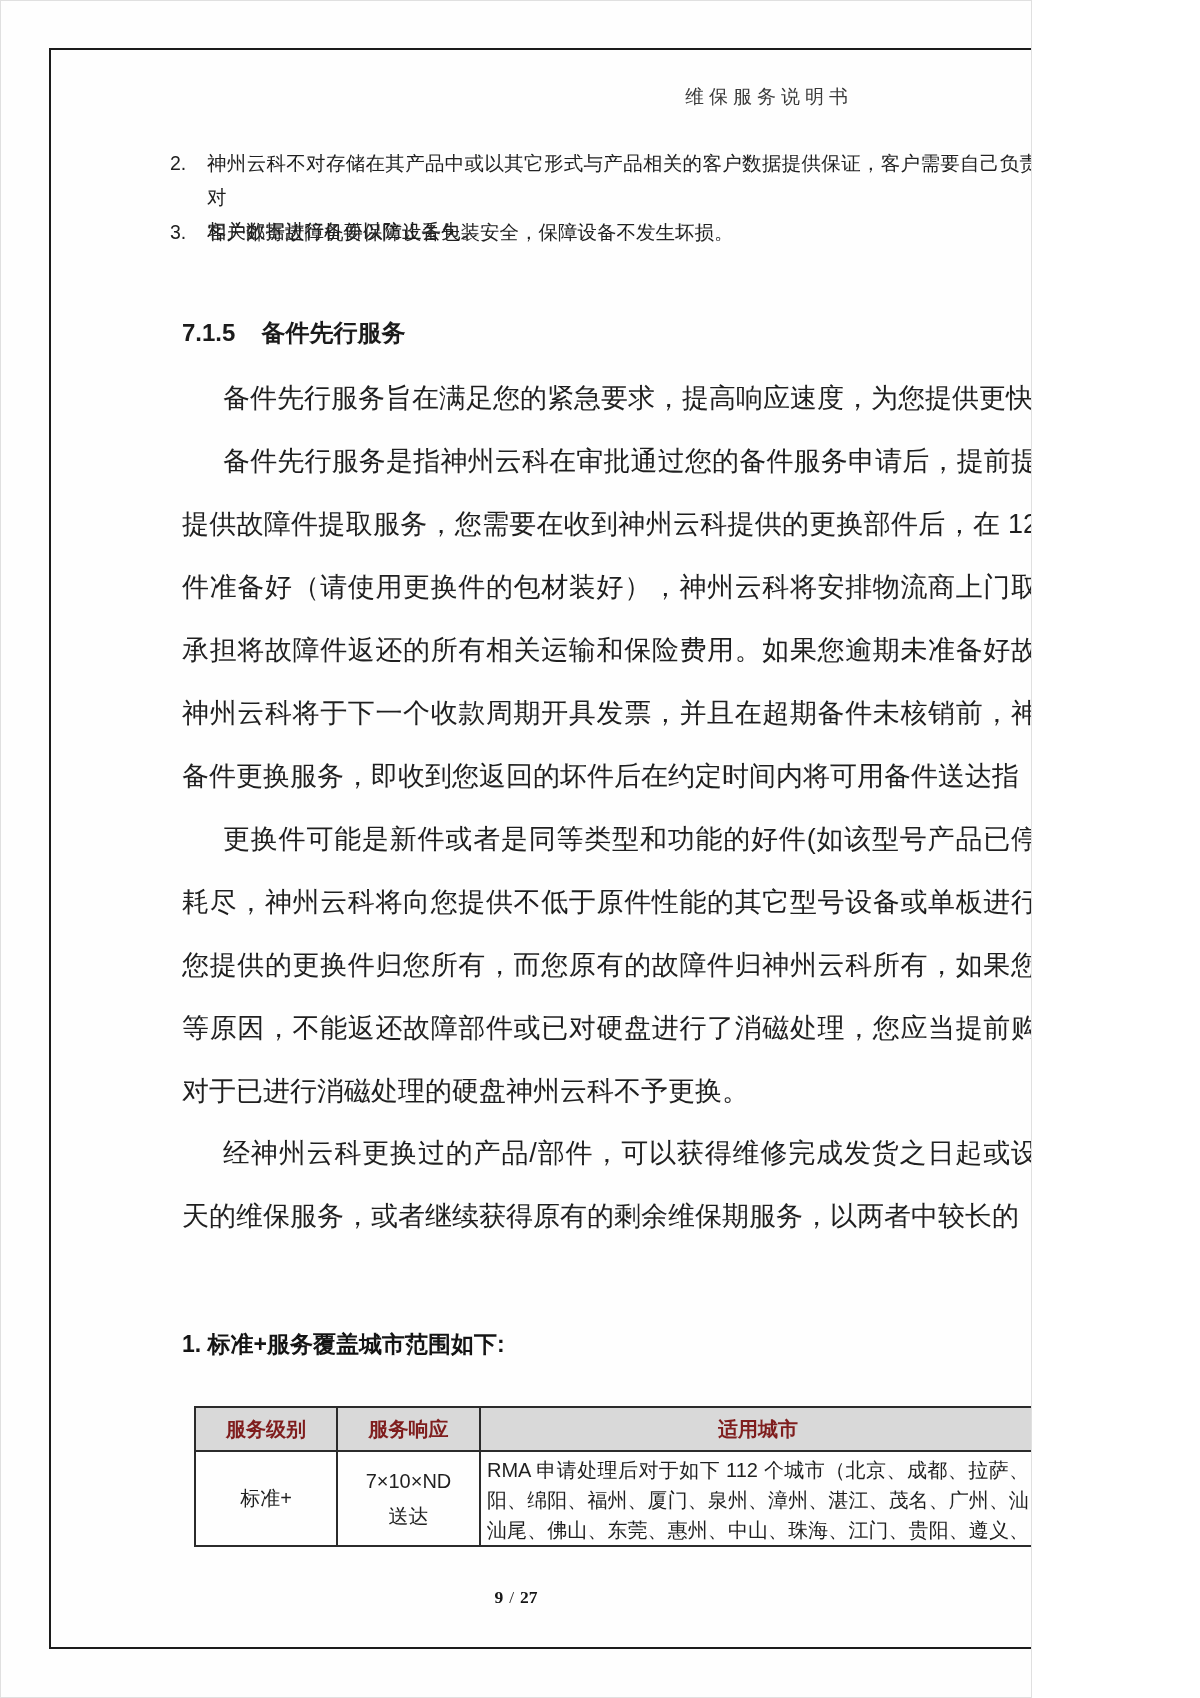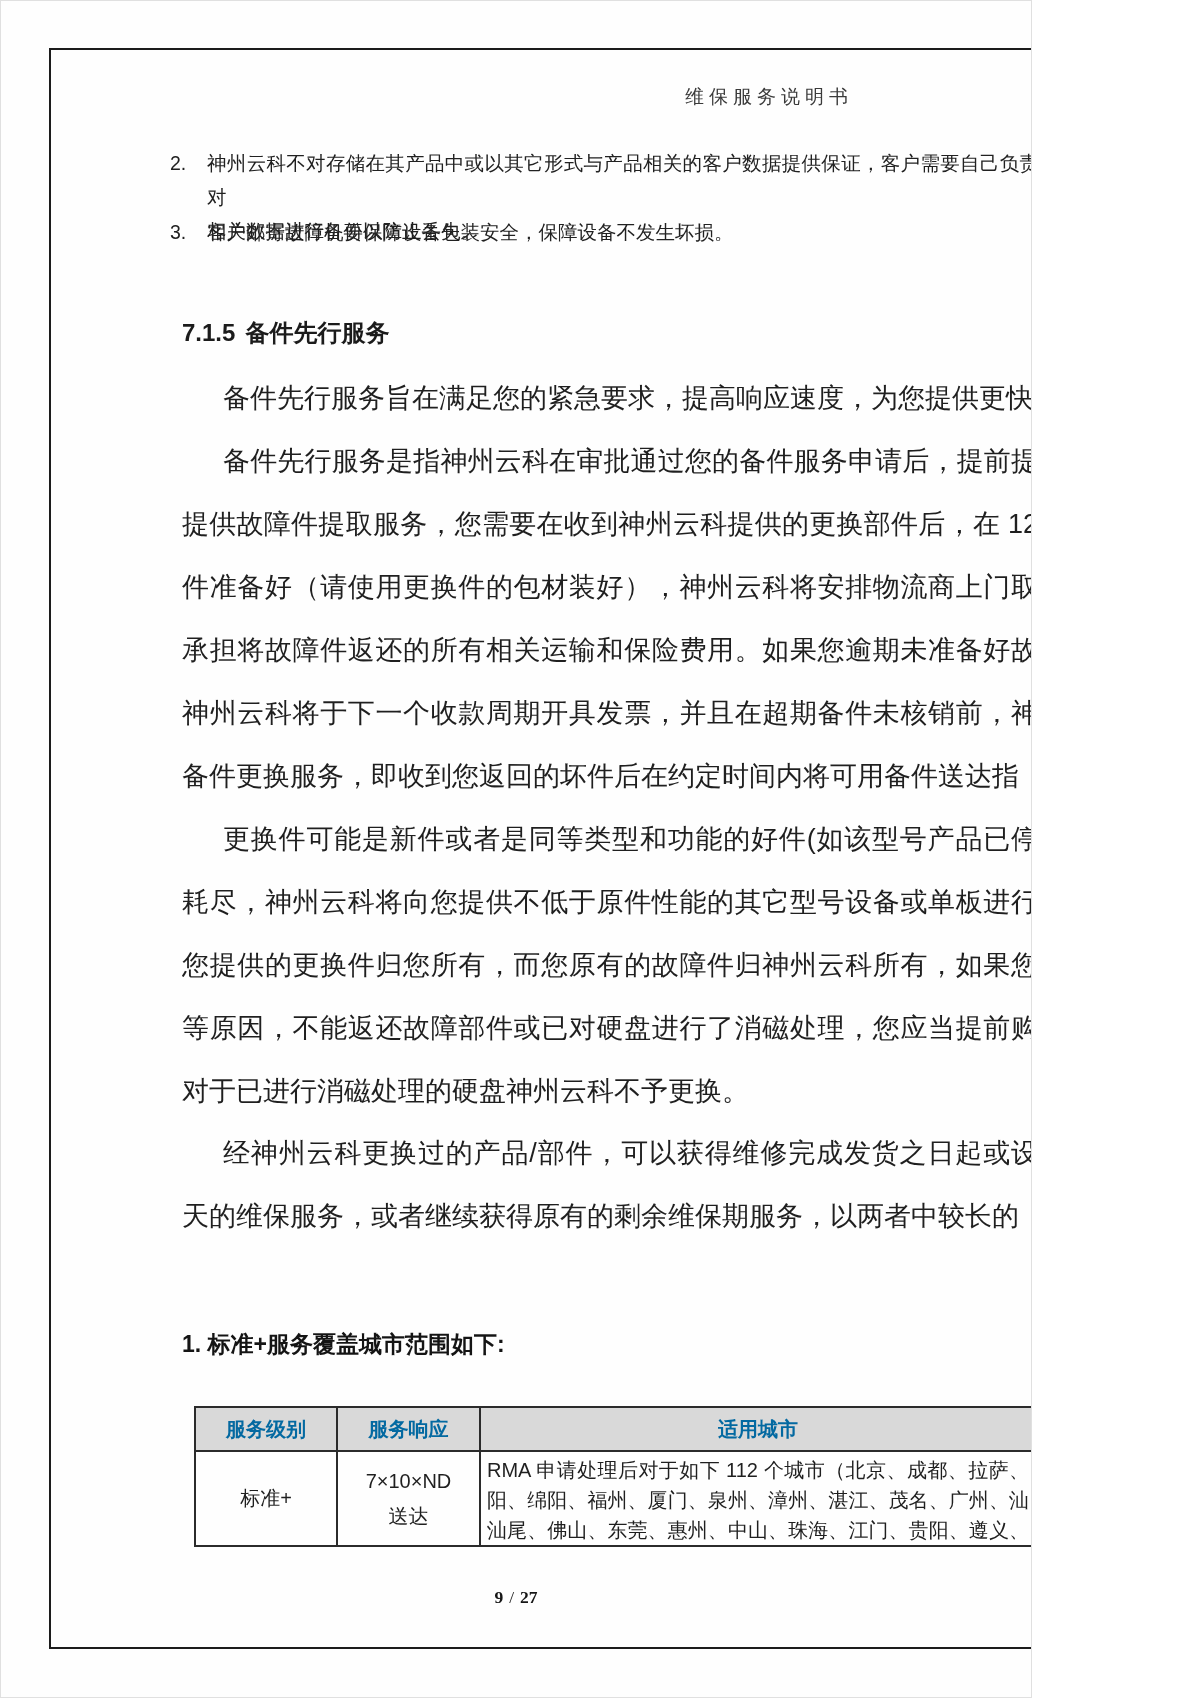--- a/index.html
+++ b/index.html
@@ -20,36 +20,36 @@
   
   .list-item{position:absolute;left:169px;width:869px;display:flex;
     font-size:19.5px;line-height:34px;}
   .list-item .marker{width:37px;flex:0 0 37px;}
   .list-item .li-text{flex:1;}
   .li-line{text-align:left;}
   .li-line.fill{text-align:justify;text-align-last:justify;}
   
   .section-heading{position:absolute;left:181px;top:314px;
     font-size:24px;font-weight:600;line-height:36px;white-space:nowrap;color:#1b1b1b;}
-  .section-heading .sec-title{margin-left:10px;}
+  .section-heading .sec-title{margin-left:26px;}
   
   .para{position:absolute;left:181px;width:856px;font-size:27px;color:#1f1f1f;}
   .pline{line-height:63px;height:63px;overflow:hidden;text-align:left;}
   .pline.fill{text-align:justify;text-align-last:justify;}
   .pline.indent{padding-left:41px;}
   
   .coverage-heading{position:absolute;left:181px;top:1328px;
     font-size:23px;font-weight:700;line-height:30px;white-space:nowrap;color:#141414;}
   
   .svc-table{position:absolute;left:193px;top:1405px;width:843px;
     border-collapse:collapse;table-layout:fixed;}
   .svc-table th,.svc-table td{border:2px solid #2b2b2b;box-sizing:border-box;
     vertical-align:middle;padding:0;}
   .svc-table th{height:44px;background:var(--table-header-bg,#d9d9d9);
-    font-size:20px;font-weight:700;text-align:center;color:#0369a1;}
+    font-size:20px;font-weight:700;text-align:center;color:#7f1d1d;}
   .svc-table .col-level{width:142px;}
   .svc-table .col-resp{width:143px;}
   .svc-table td{height:94px;font-size:20px;color:#1f1f1f;}
   .cell-level{text-align:center;margin-top:20px;}
   .cell-resp{text-align:center;line-height:35px;}
   .cell-cities{vertical-align:top;padding:3px 6px 0 6px !important;
     font-size:19px;}
   .city-line{line-height:30px;height:30px;overflow:hidden;
     text-align:justify;text-align-last:justify;}
   

